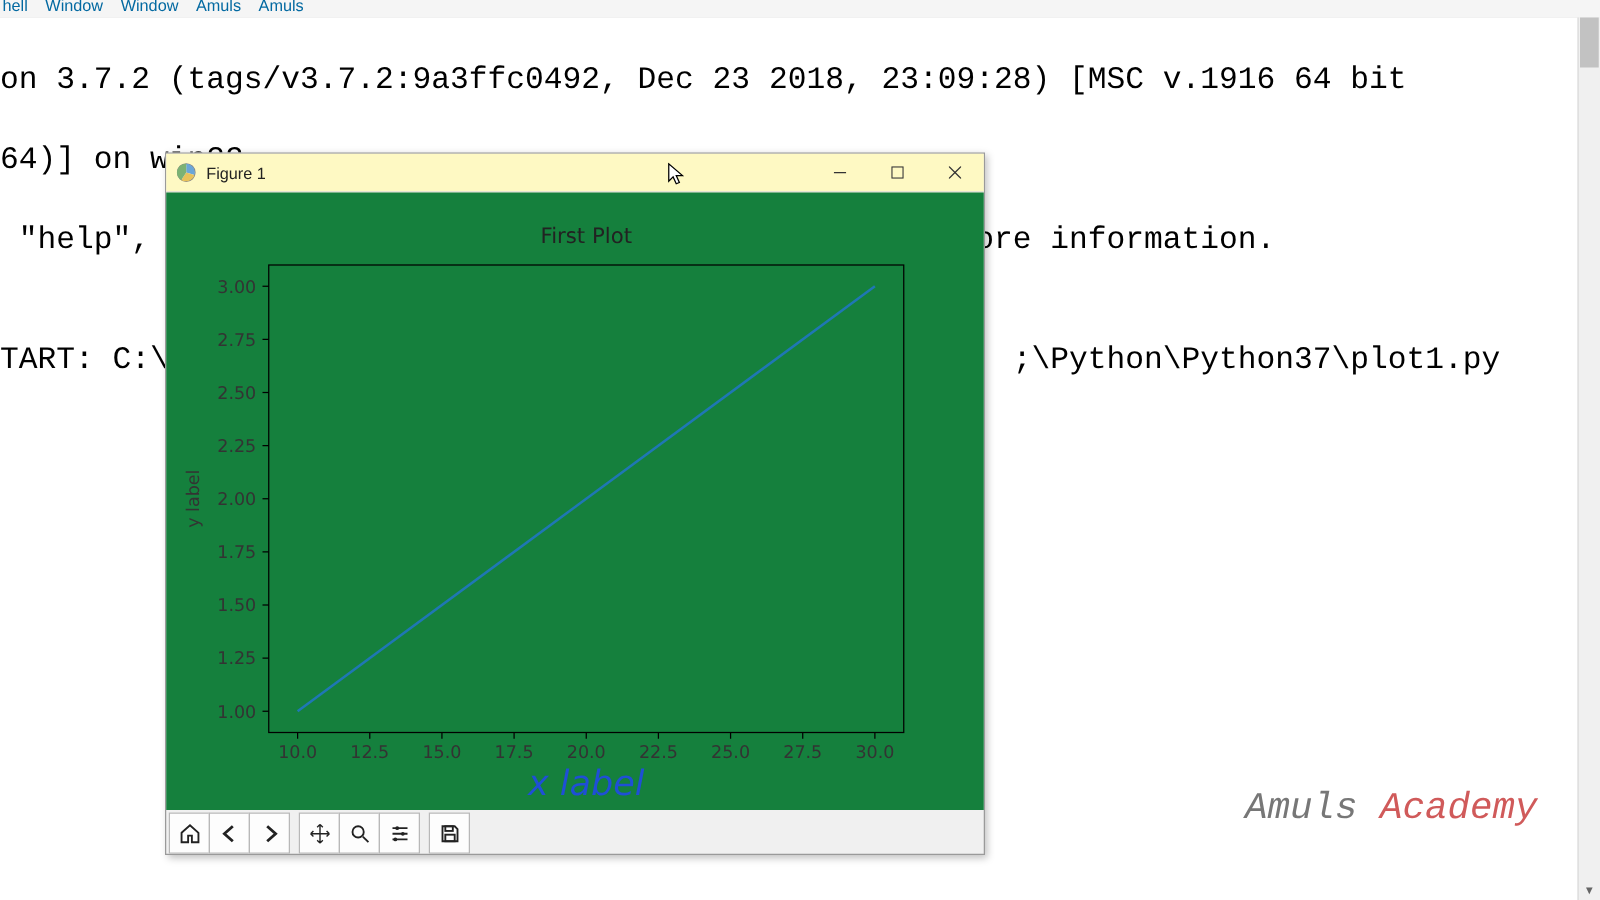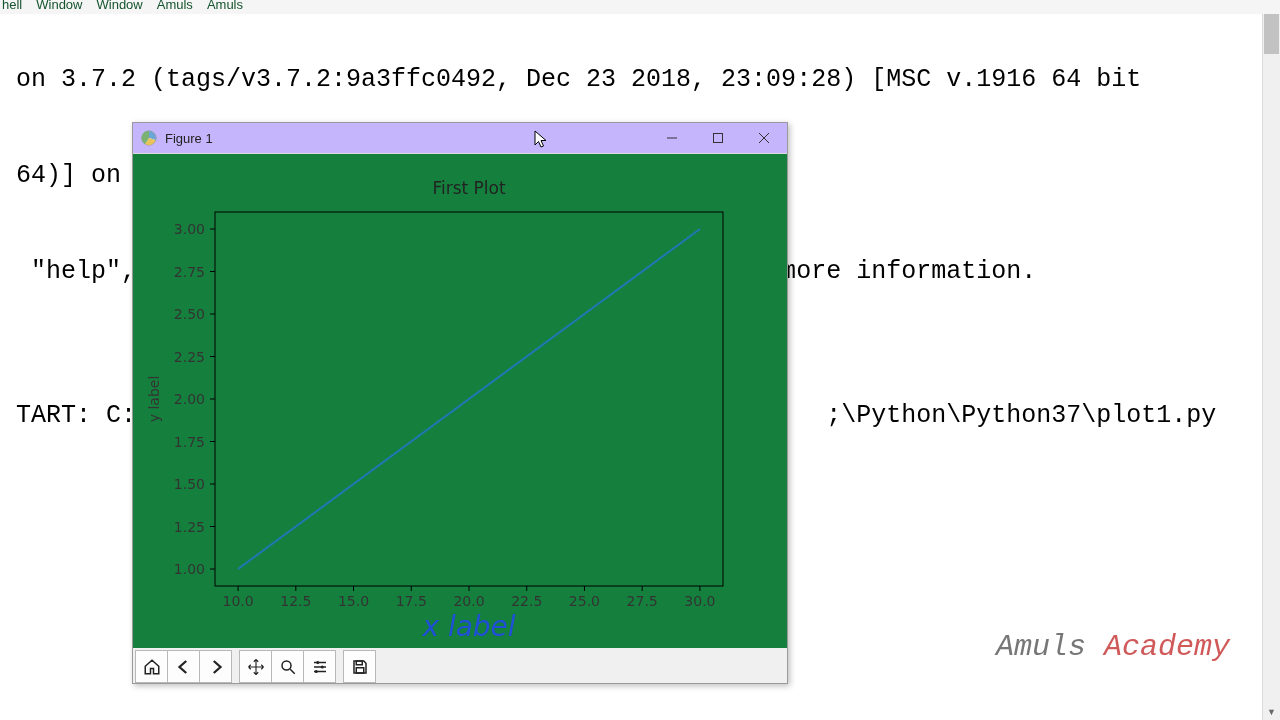--- a/index.html
+++ b/index.html
@@ -14,41 +14,41 @@
 
   
   .idle-menubar {
     position: absolute;
     top: 0; left: 0; right: 0;
     height: 14px;
     display: flex;
     gap: 14px;
     padding: 0 0 0 2px;
     font-size: 13px;
-    color: #14532d;
+    color: #0369a1;
     background: #f5f5f5;
     border-bottom: 1px solid #d0d0d0;
     align-items: flex-start;
     line-height: 10px;
   }
   .idle-menubar span { cursor: default; }
 
   .idle-body {
     position: absolute;
     top: 14px; left: 0; right: 0; bottom: 0;
     background: #ffffff;
     font-family: "Courier New", monospace;
     font-size: 25px;
     line-height: 32px;
     color: #000;
     white-space: pre;
     overflow: hidden;
     padding-top: 2px;
   }
-  .idle-body .line { margin: 16px; }
+  .idle-body .line { margin: 0; }
 
   .scrollbar-v {
     position: absolute;
     top: 14px; right: 0; bottom: 0;
     width: 17px;
     background: #f0f0f0;
     border-left: 1px solid #dadada;
   }
   .scrollbar-v .thumb {
     position: absolute;
@@ -77,21 +77,21 @@
     width: 654px;
     height: 560px;
     background: #f0f0f0;
     border: 1px solid #9a9a9a;
     box-shadow: 2px 2px 6px rgba(0,0,0,0.25);
   }
   .titlebar {
     height: 30px;
     display: flex;
     align-items: center;
-    background: #c4b5fd;
+    background: #fef9c3;
     border-bottom: 1px solid #dcdcdc;
   }
   .titlebar .app-icon {
     width: 16px; height: 16px;
     margin: 0 8px;
     display: inline-block;
   }
   .titlebar .title-text {
     font-size: 13px;
     color: #222;

